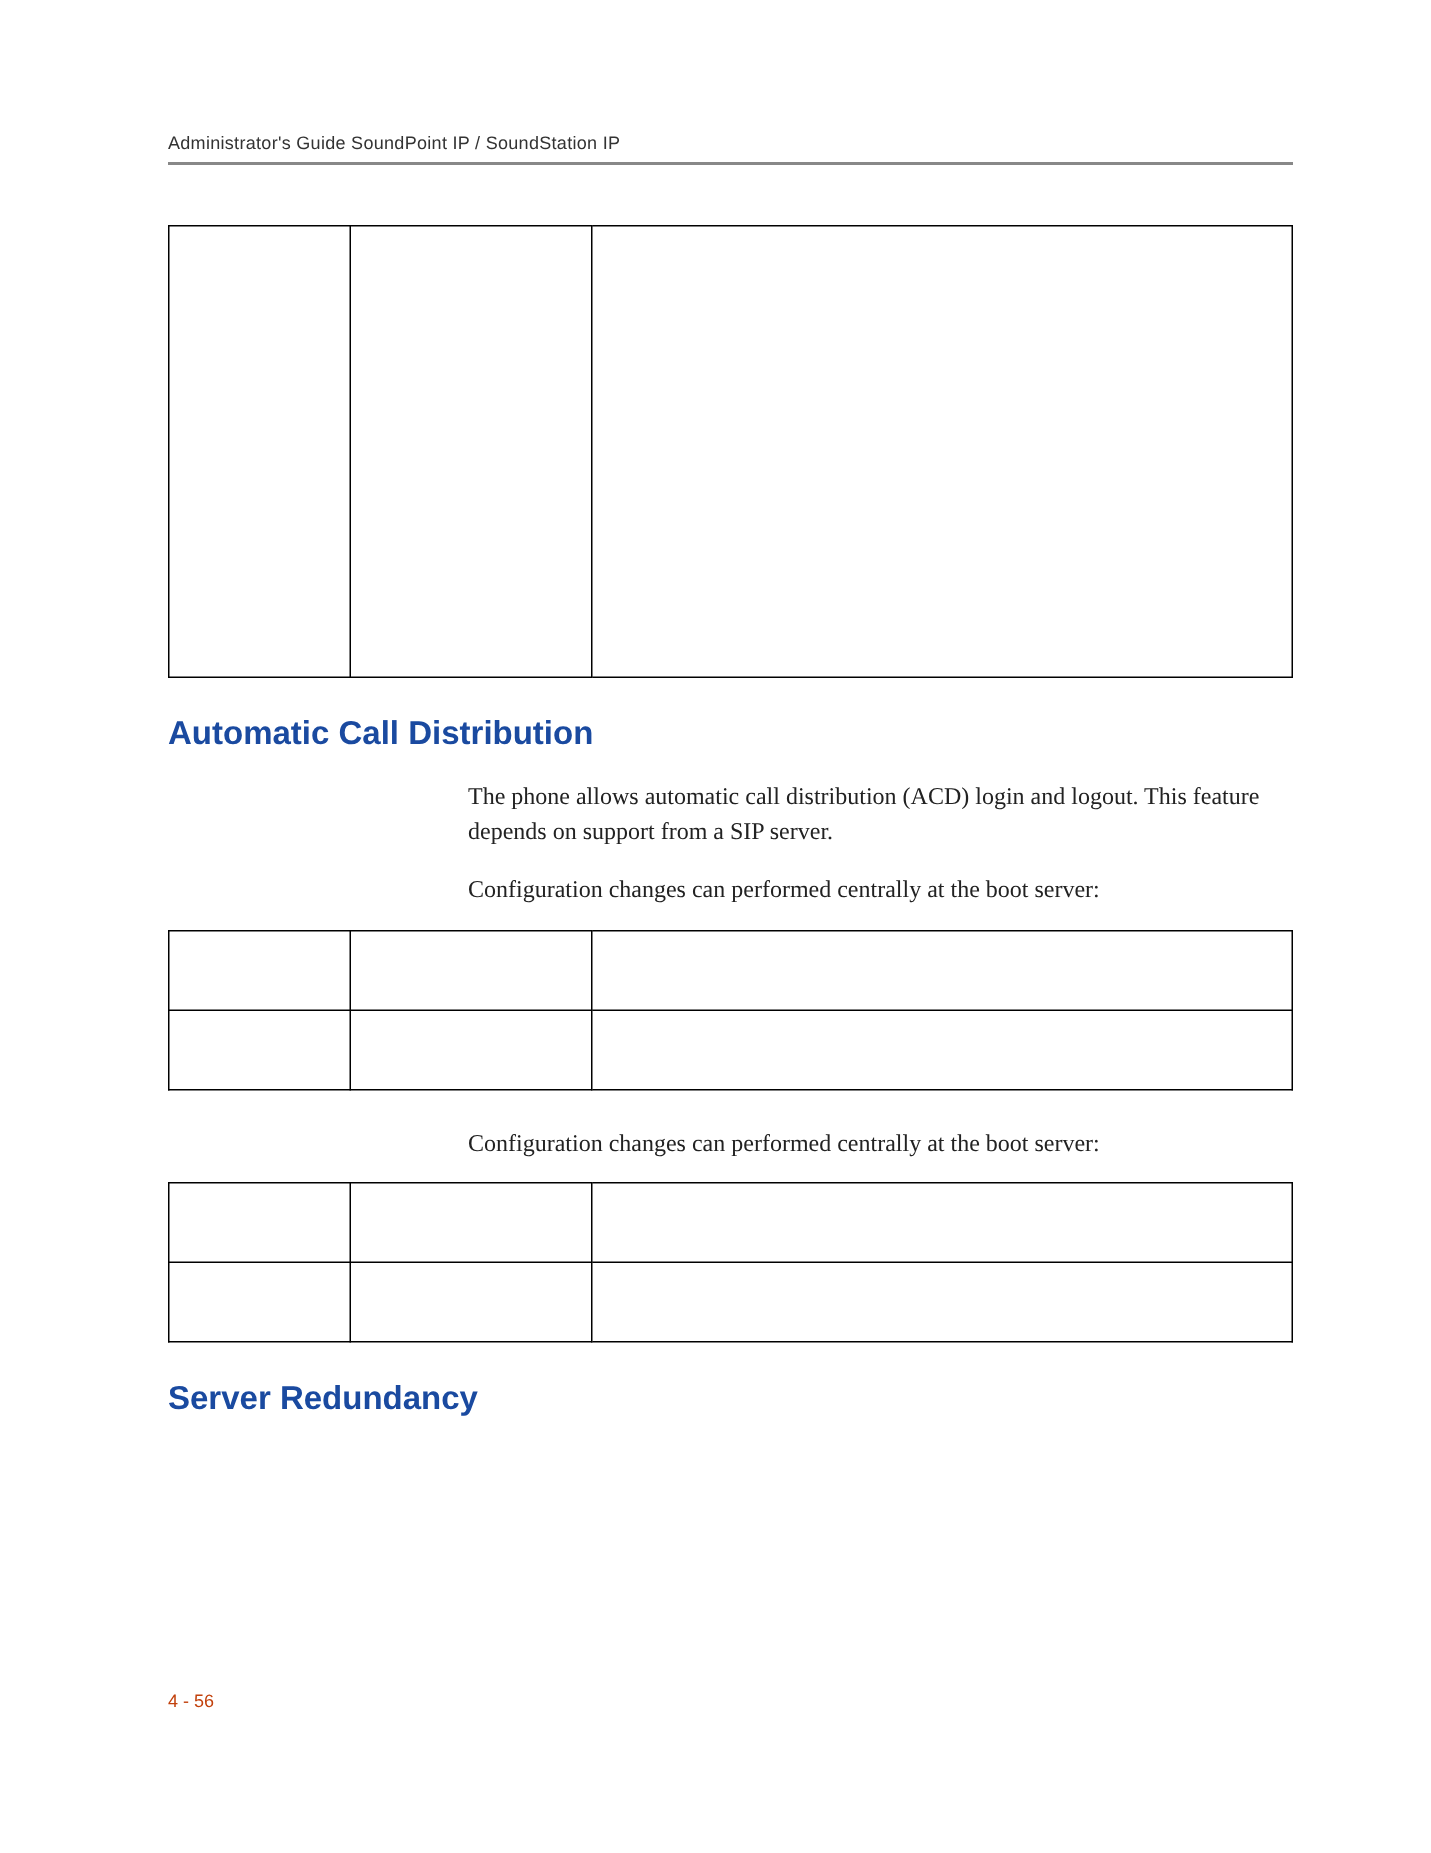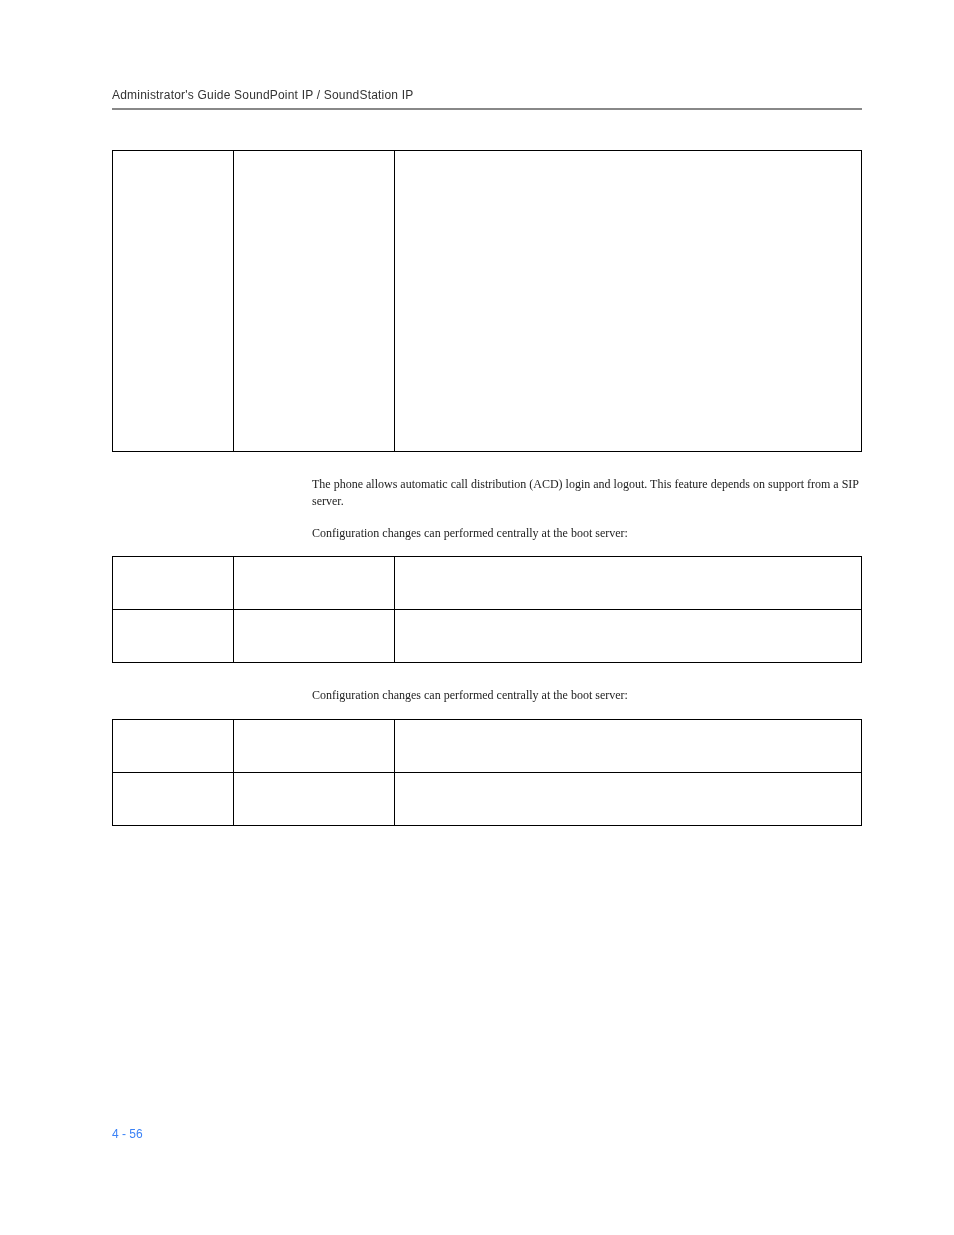--- a/index.html
+++ b/index.html
@@ -49,51 +49,52 @@
   .h-small { height: 52px; }
   h2.section {
     font-family: Arial, Helvetica, sans-serif;
     font-weight: 700;
     font-size: 22px;
     color: #1a4aa0;
     margin: 24px 0 18px 0;
   }
   .body-text {
     margin-left: 200px;
-    font-size: 12px;
+    font-size: 16px;
     line-height: 1.45;
     margin-bottom: 14px;
   }
   .footer-pg {
     position: absolute;
     left: 112px;
     bottom: 94px;
     font-family: Arial, Helvetica, sans-serif;
     font-size: 12px;
-    color: #3b82f6;
+    color: #c2410c;
   }
 </style>
 </head>
 <body>
 
 <div class="page">
 
   <div class="header-line">Administrator's Guide SoundPoint IP / SoundStation IP</div>
   <hr class="hr">
 
   <table class="grid">
     <tbody>
         <tr>
       <td class="c1 h-big"></td>
       <td class="c2 h-big"></td>
       <td class="c3 h-big"></td>
     </tr>
   </tbody>
     </table>
 
+  <h2 class="section">Automatic Call Distribution</h2>
 
   <p class="body-text">The phone allows automatic call distribution (ACD) login and logout. This feature depends on support from a SIP server.</p>
   <p class="body-text">Configuration changes can performed centrally at the boot server:</p>
 
   <table class="grid">
     <tbody>
         <tr>
       <td class="c1 h-small"></td>
       <td class="c2 h-small"></td>
       <td class="c3 h-small"></td>
@@ -116,16 +117,17 @@
       <td class="c3 h-small"></td>
     </tr>
     <tr>
       <td class="c1 h-small"></td>
       <td class="c2 h-small"></td>
       <td class="c3 h-small"></td>
     </tr>
   </tbody>
     </table>
 
+  <h2 class="section">Server Redundancy</h2>
 
 
   <div class="footer-pg">4 - 56</div>
 </div>
 
 </body></html>

